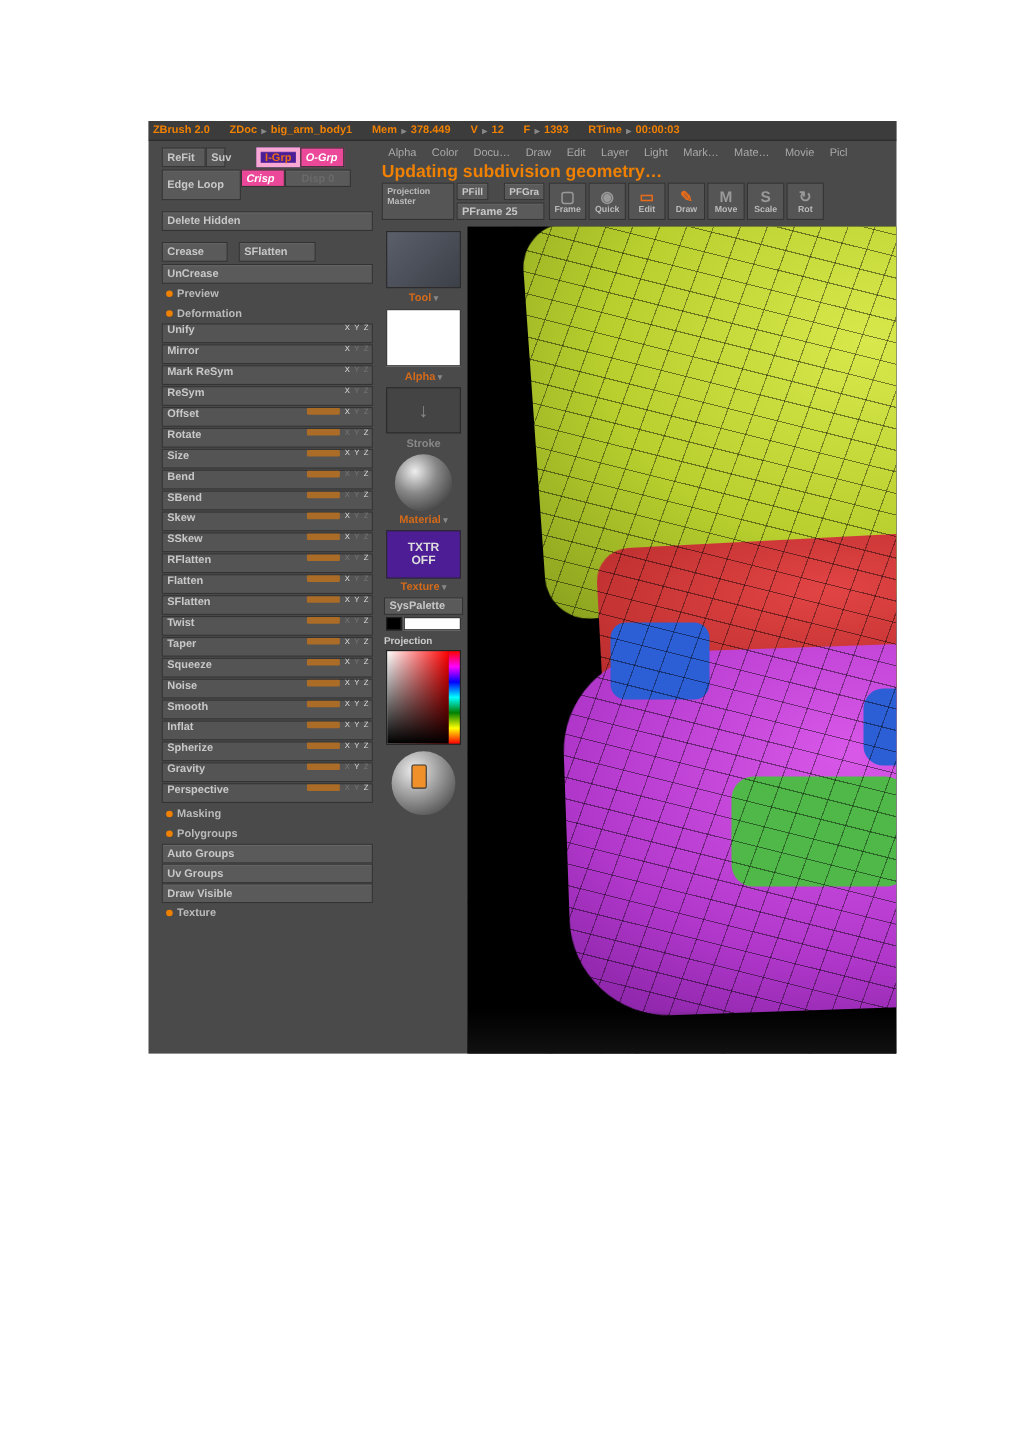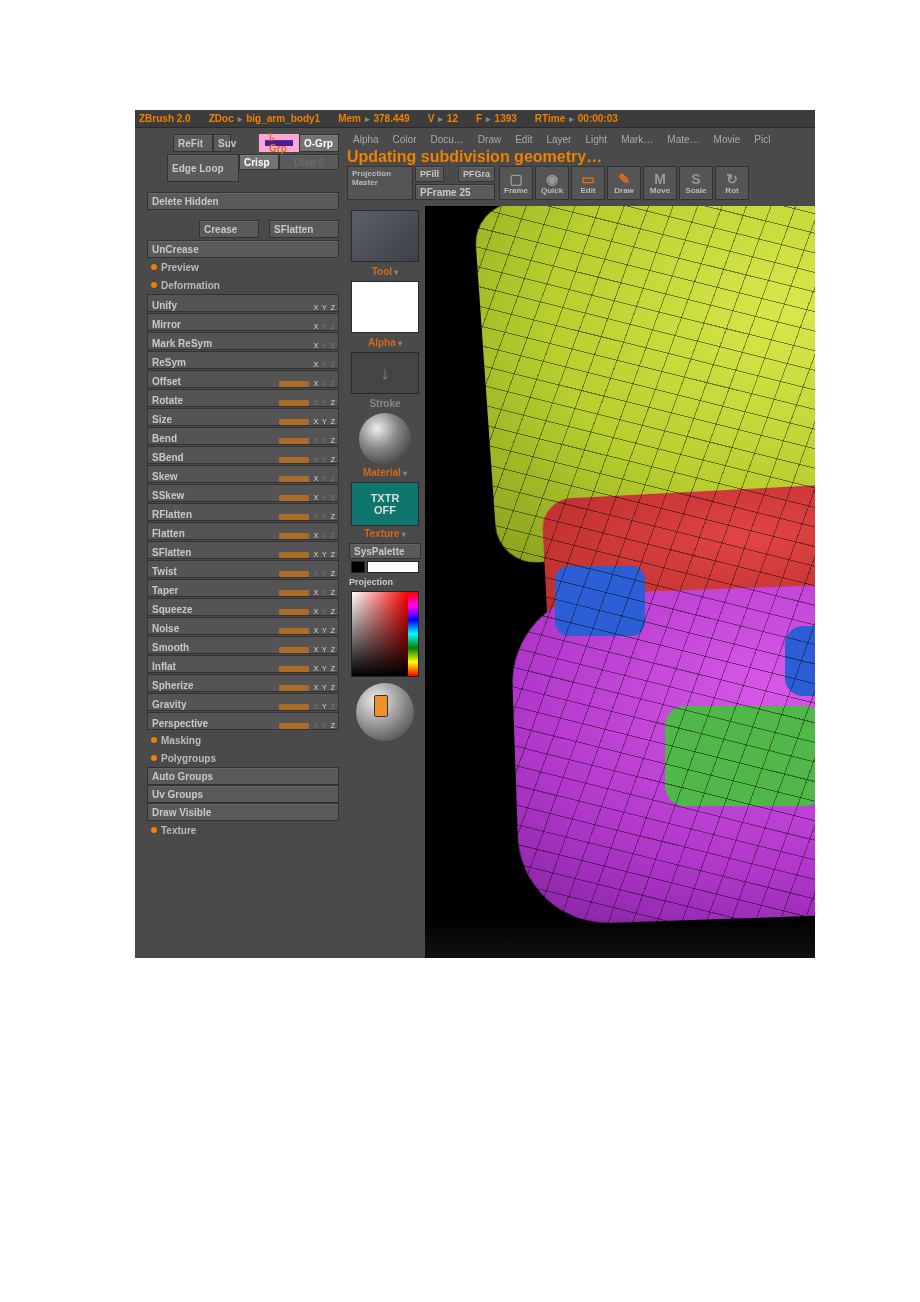--- a/index.html
+++ b/index.html
@@ -44,29 +44,29 @@
     font-size: 10px;
     font-weight: bold;
     display:inline-flex;
     align-items:center;
     padding: 2px 4px;
     height: 18px;
     cursor:pointer;
     box-shadow: inset 0 1px 0 rgba(255,255,255,0.08);
   }
   .btn-thin { height:16px; padding:1px 4px;}
-  .btn-sel { background:#737373; color:#fff;}
-  .btn-outline { background:#4c1d95; border:6px solid #f9a8d4; color:#e86b1a;}
+  .btn-sel { background:#ec4899; color:#fff;font-style:italic;}
+  .btn-outline { background:#4c1d95; border:4px solid #f9a8d4; color:#e86b1a;}
   .btn-block { display:flex; width:100%;}
-  .row { display:flex; margin-bottom:2px;justify-content:flex-end;}
+  .row { display:flex; margin-bottom:2px;}
   .row > * { flex:0 0 auto; }
   .section-head { color:#bbb; font-weight:bold; height:18px; display:flex;align-items:center;padding-left:4px;}
   .section-head .dot{width:6px;height:6px;background:#f08000;border-radius:50%;margin-right:4px;}
   .deform-row {
-    display:flex;align-items:flex-end; height:18px;
+    display:flex;align-items:flex-start; height:18px;
     background:#545454; border:1px solid #333; margin-bottom:1px;
     padding:0 2px;
   }
   .deform-row .lbl { flex:1; font-weight:bold; color:#c8c8c8; padding-left:2px;}
   .deform-row .slider { width:30px;height:6px;background:#f08000;border-radius:1px;margin:0 4px;opacity:.55;}
   .xyz { display:flex;gap:3px;font-size:7px;color:#777;letter-spacing:1px;}
   .xyz span.on{color:#ddd;}
 
   .top-menus {
     position:absolute; left:214px; top:22px; display:flex; gap:6px; color:#aaa; font-size:10px;
@@ -99,21 +99,21 @@
   }
   .shelf .tile.white{background:#fff;}
   .shelf .label{color:#d46a1a;font-size:10px;font-weight:bold;text-align:center;margin:2px 0 4px;}
   .shelf .label span.tri{font-size:8px;color:#888;}
   .sphere{
     width:52px;height:52px;border-radius:50%;
     background:radial-gradient(circle at 35% 30%,#eee 0%,#888 40%,#333 90%);
     margin:2px auto;
   }
   .txtr{
-    width:68px;height:44px;background:#0f766e;border:1px solid #2a2a2a;margin:0 auto;
+    width:68px;height:44px;background:#4c1d95;border:1px solid #2a2a2a;margin:0 auto;
     display:flex;flex-direction:column;align-items:center;justify-content:center;
     color:#ddd;font-weight:bold;font-size:11px;line-height:1.1;
   }
   .palette {
     width:68px;height:86px;margin:2px auto;background:#333;border:1px solid #222;position:relative;
   }
   .hue{position:absolute;right:0;top:0;width:10px;height:100%;background:linear-gradient(to bottom,red,magenta,blue,cyan,green,yellow,red);}
   .sv{position:absolute;left:0;top:0;right:10px;bottom:0;background:linear-gradient(to right,#fff,red);}
   .sv::after{content:"";position:absolute;inset:0;background:linear-gradient(to bottom,transparent,#000);}
   .switch-color{font-size:9px;color:#ccc;font-weight:bold;padding:2px 4px;}

